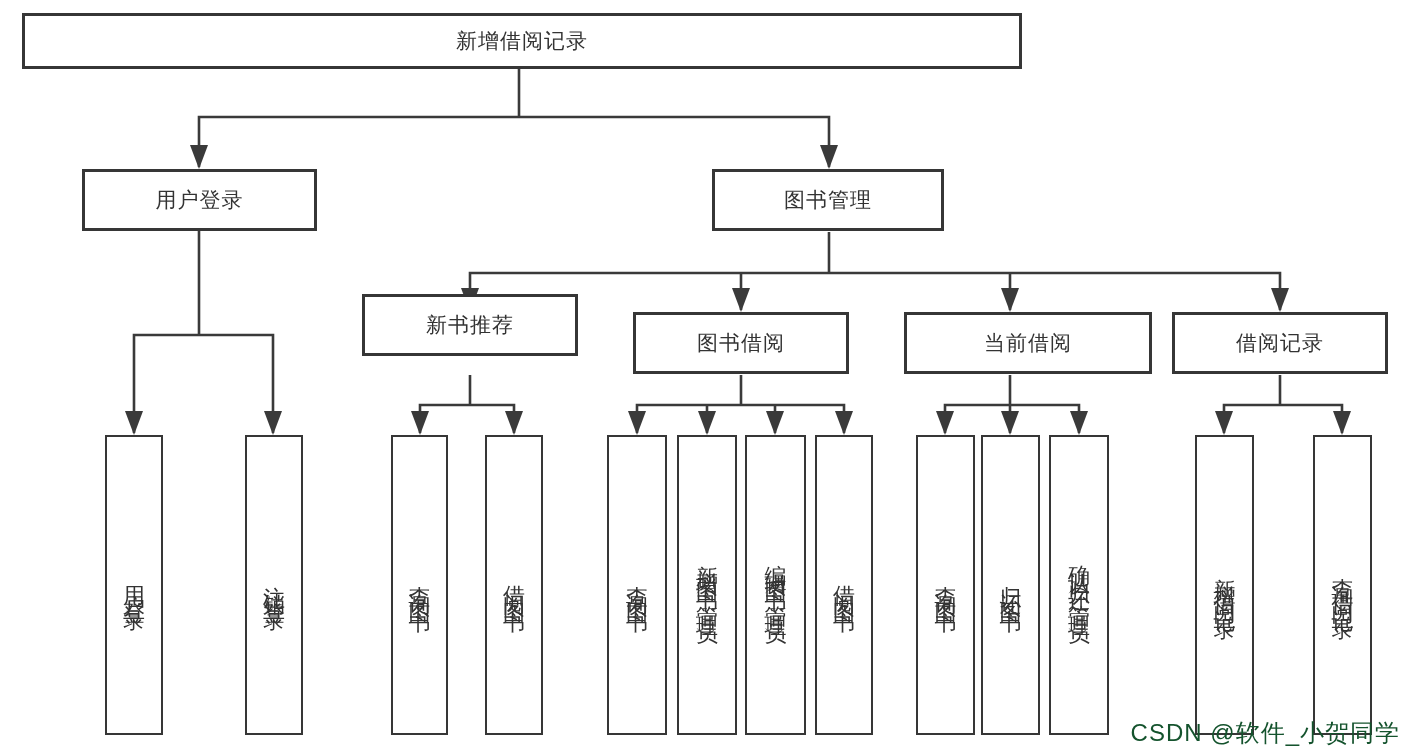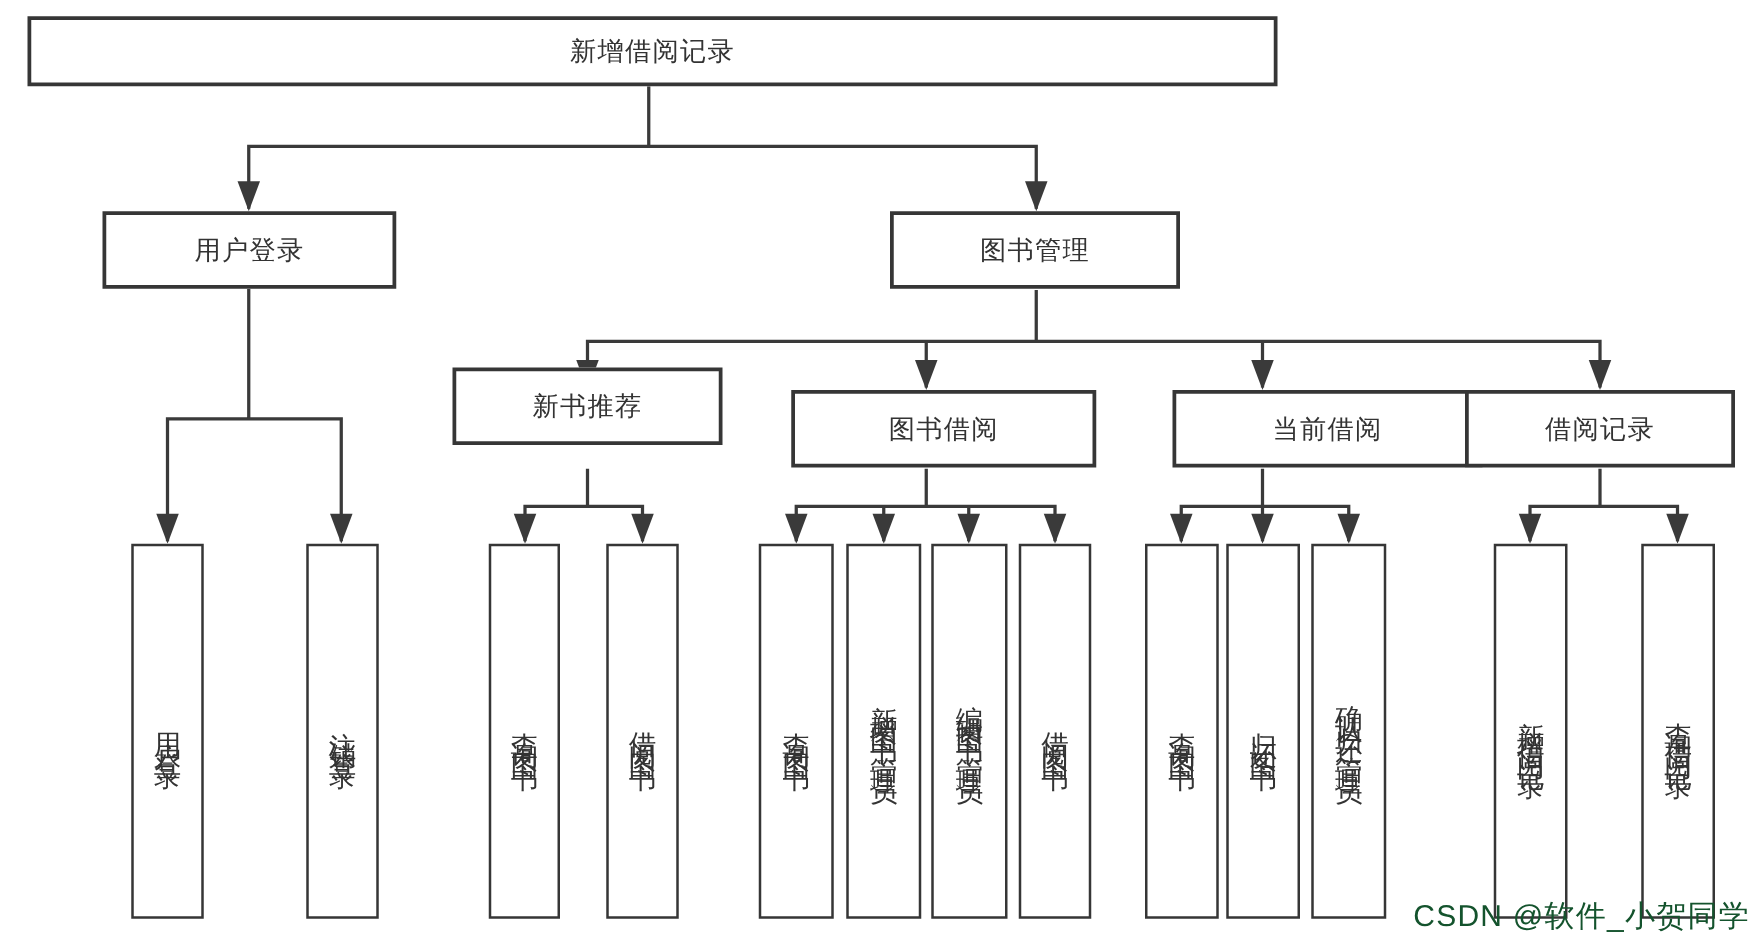--- a/index.html
+++ b/index.html
@@ -89,22 +89,22 @@
       <polygon points="1333,411 1351,411 1342,435"></polygon>
     </g>
   </svg>
 
   <div class="box hbox" style="left:22px;top:13px;width:1000px;height:56px">新增借阅记录</div>
 
   <div class="box hbox" style="left:82px;top:169px;width:235px;height:62px">用户登录</div>
   <div class="box hbox" style="left:712px;top:169px;width:232px;height:62px">图书管理</div>
 
   <div class="box hbox" style="left:362px;top:294px;width:216px;height:62px">新书推荐</div>
-  <div class="box hbox" style="left:633px;top:312px;width:244px;height:62px">图书借阅</div>
-  <div class="box hbox" style="left:938px;top:312px;width:248px;height:62px">当前借阅</div>
+  <div class="box hbox" style="left:633px;top:312px;width:216px;height:62px">图书借阅</div>
+  <div class="box hbox" style="left:904px;top:312px;width:248px;height:62px">当前借阅</div>
   <div class="box hbox" style="left:1172px;top:312px;width:216px;height:62px">借阅记录</div>
 
   <div class="box vbox" style="left:105px;top:435px;width:58px;height:300px">用户登录</div>
   <div class="box vbox" style="left:245px;top:435px;width:58px;height:300px">注销登录</div>
 
   <div class="box vbox" style="left:391px;top:435px;width:57px;height:300px">查询图书</div>
   <div class="box vbox" style="left:485px;top:435px;width:58px;height:300px">借阅图书</div>
 
   <div class="box vbox" style="left:607px;top:435px;width:60px;height:300px">查询图书</div>
   <div class="box vbox" style="left:677px;top:435px;width:60px;height:300px">新增图书（管理员）</div>

